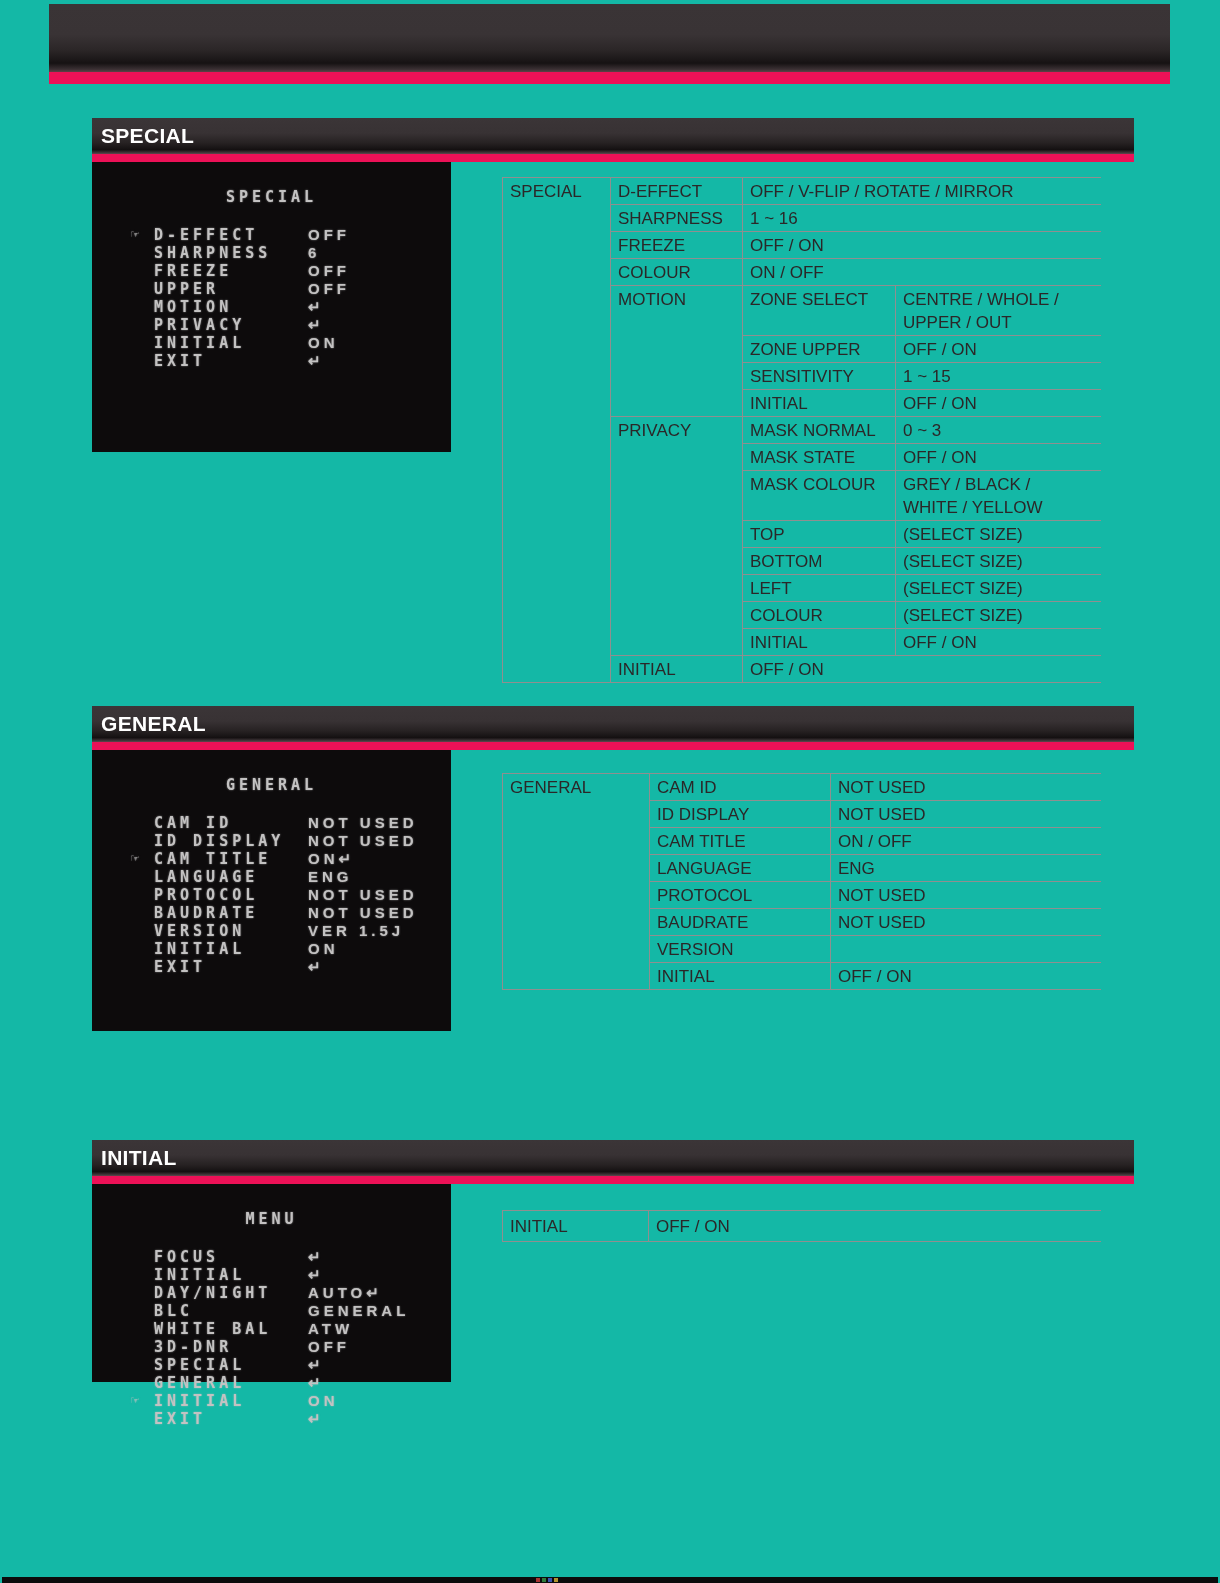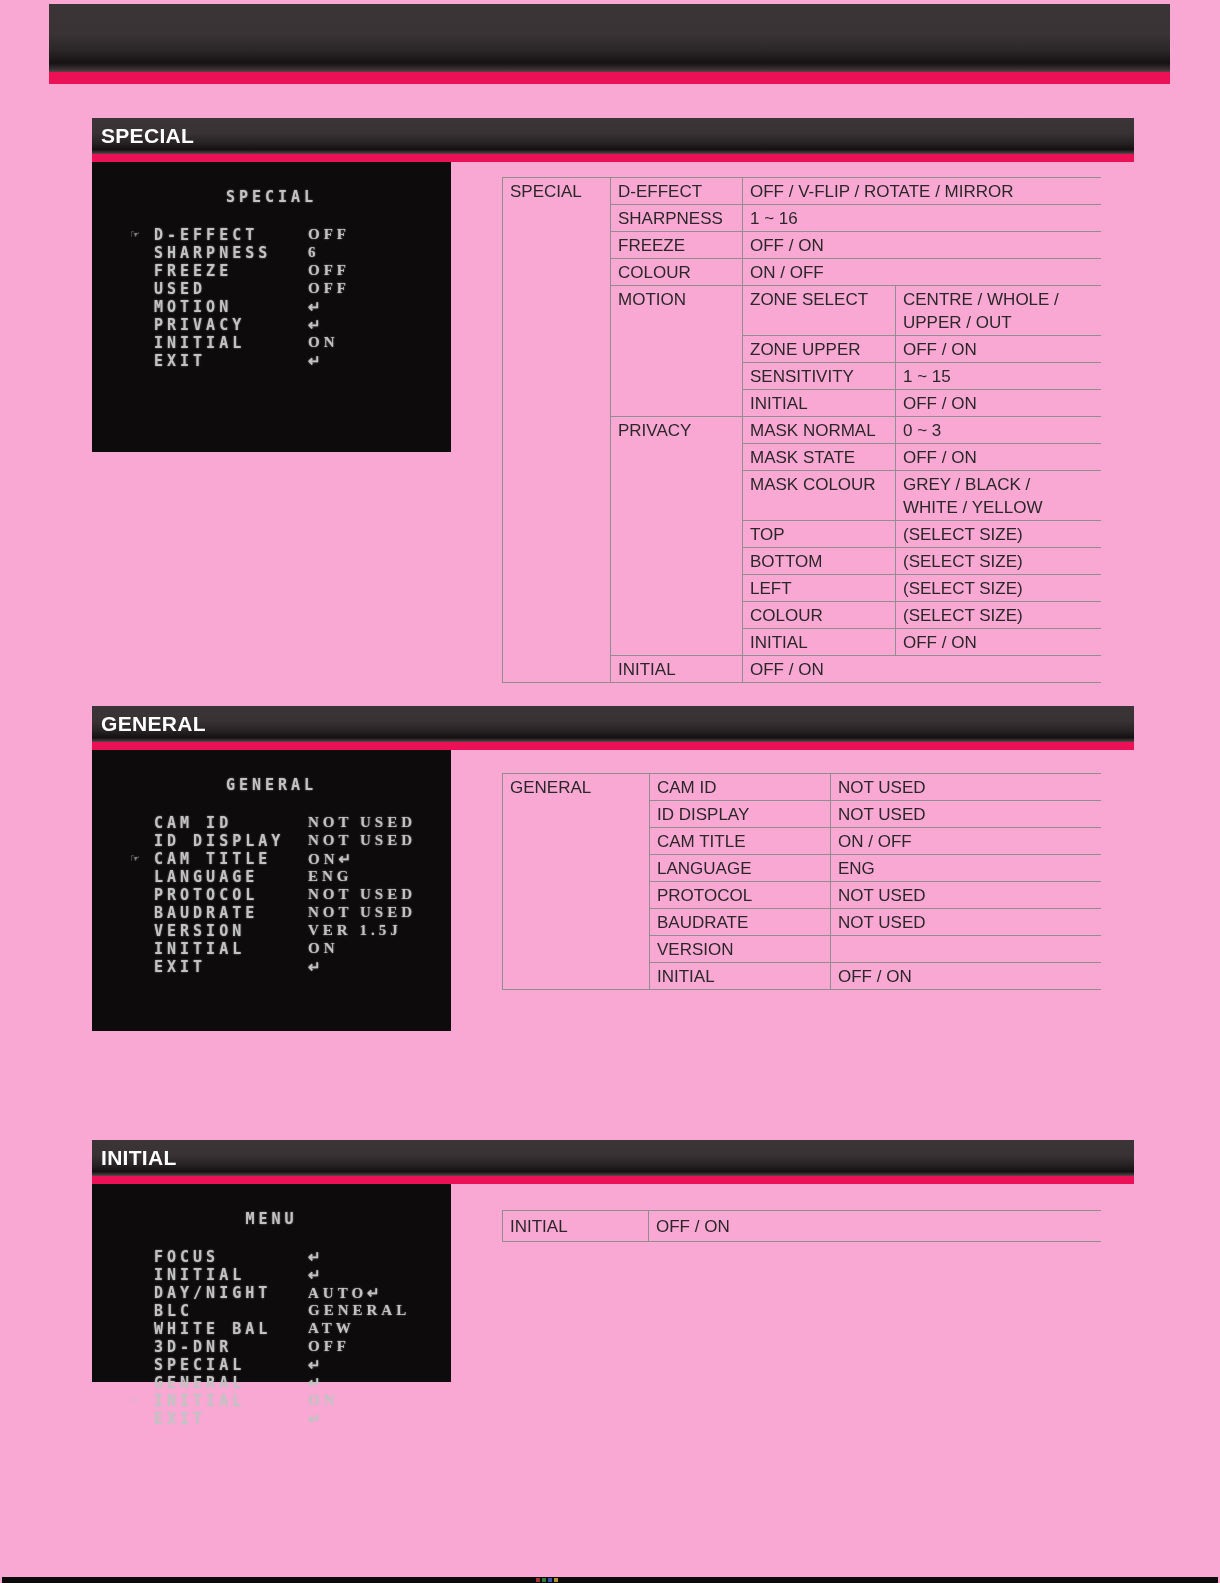--- a/index.html
+++ b/index.html
@@ -1,17 +1,17 @@
 <!DOCTYPE html>
 <html><head>
 <meta charset="utf-8">
 <style>
   * { margin:0; padding:0; box-sizing:border-box; }
   html,body { background:#ffffff; }
-  .page { position:relative; width:1220px; height:1583px; background:#f9a8d4; overflow:hidden;
+  .page { position:relative; width:1220px; height:1583px; background:#14b8a6; overflow:hidden;
           font-family:"Liberation Sans", sans-serif; }
 
   
   .top-banner { position:absolute; left:49px; top:4px; width:1121px; }
   .banner-dark { height:68px;
     background:linear-gradient(180deg,#3a3436 0%,#393335 45%,#2b2627 68%,#161213 87%,#3a3033 96%,#5c4147 100%); }
   .banner-pink { height:12px; background:#ec1157; }
 
   
   .section-bar { position:absolute; left:92px; width:1042px; }
@@ -29,21 +29,21 @@
   #osd-special { top:162px; height:290px; }
   #osd-general { top:750px; height:281px; }
   #osd-initial { top:1184px; height:198px; }
   .osd-title { text-align:center; margin-top:26px; font-size:15px; letter-spacing:4px;
                text-shadow:0 0 2px rgba(195,194,194,.65); }
   .osd-rows { margin-top:20px; }
   .osd-row { position:relative; height:18px; padding-left:62px; font-size:15px; letter-spacing:4px;
              text-shadow:0 0 2px rgba(195,194,194,.65); white-space:nowrap; }
   .osd-cursor { position:absolute; left:38px; top:2px; font-family:"DejaVu Sans", sans-serif;
                 font-size:11px; letter-spacing:0; }
-  .osd-value { position:absolute; left:216px; font-family:Liberation Serif, serif; }
+  .osd-value { position:absolute; left:216px; font-family:Liberation Sans, sans-serif; }
 
   
   .table-wrap { position:absolute; left:502px; }
   #table-special { top:177px; }
   #table-general { top:773px; }
   #table-initial { top:1210px; }
   .spec-table { border-collapse:collapse; table-layout:fixed; width:598px; }
   .spec-table td { border:1px solid #8f8f8f; vertical-align:top; height:26px;
                    padding:2px 4px 1px 7px; font-size:17px; line-height:23px;
                    color:#2b2728; white-space:pre-line; overflow:hidden; }
@@ -69,21 +69,21 @@
       <span class="bar-label">SPECIAL</span>
     </div>
     <div class="bar-pink"></div>
   </div>
   <div class="osd" id="osd-special">
       <div class="osd-title">SPECIAL</div>
       <div class="osd-rows">
         <div class="osd-row"><span class="osd-cursor">☞</span><span class="osd-label">D-EFFECT</span><span class="osd-value">OFF</span></div>
         <div class="osd-row"><span class="osd-label">SHARPNESS</span><span class="osd-value">6</span></div>
         <div class="osd-row"><span class="osd-label">FREEZE</span><span class="osd-value">OFF</span></div>
-        <div class="osd-row"><span class="osd-label">USED</span><span class="osd-value">OFF</span></div>
+        <div class="osd-row"><span class="osd-label">UPPER</span><span class="osd-value">OFF</span></div>
         <div class="osd-row"><span class="osd-label">MOTION</span><span class="osd-value">↵</span></div>
         <div class="osd-row"><span class="osd-label">PRIVACY</span><span class="osd-value">↵</span></div>
         <div class="osd-row"><span class="osd-label">INITIAL</span><span class="osd-value">ON</span></div>
         <div class="osd-row"><span class="osd-label">EXIT</span><span class="osd-value">↵</span></div>
       </div>
     </div>
   <div class="table-wrap" id="table-special">
       <table class="spec-table">
         <colgroup>
           <col style="width: 108px;">

